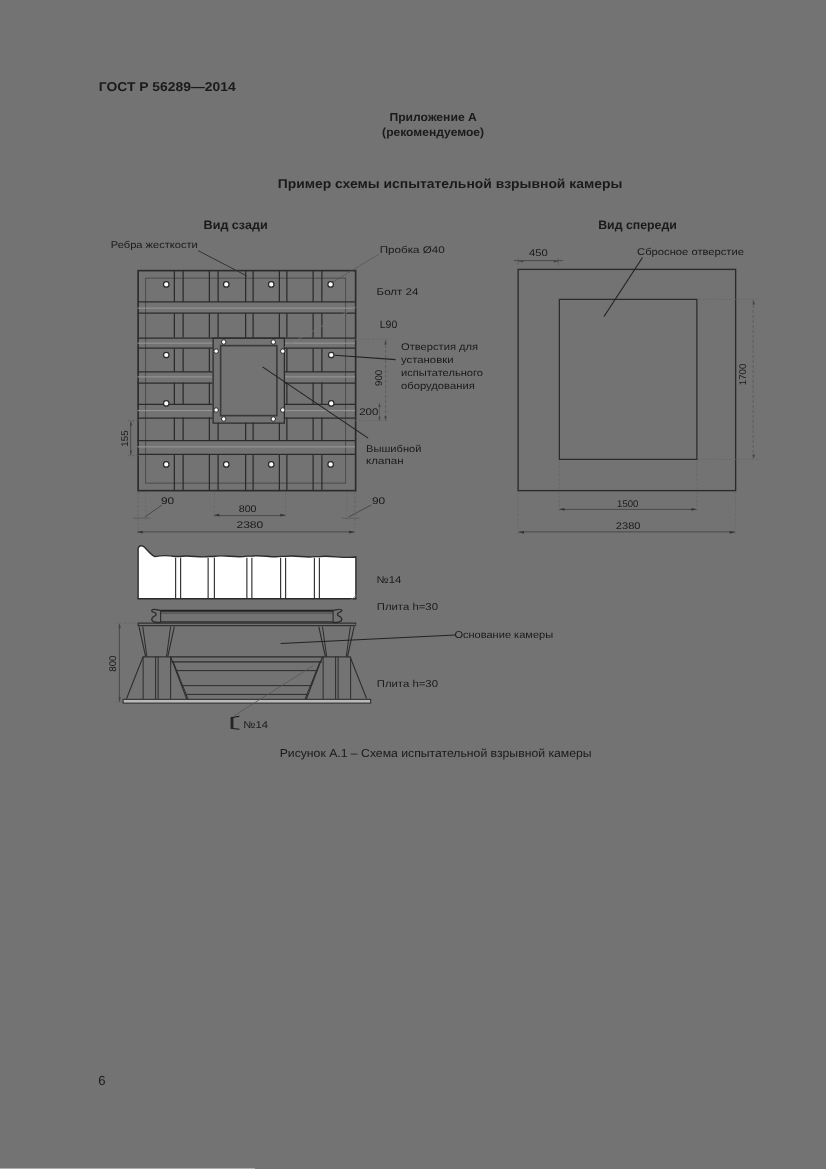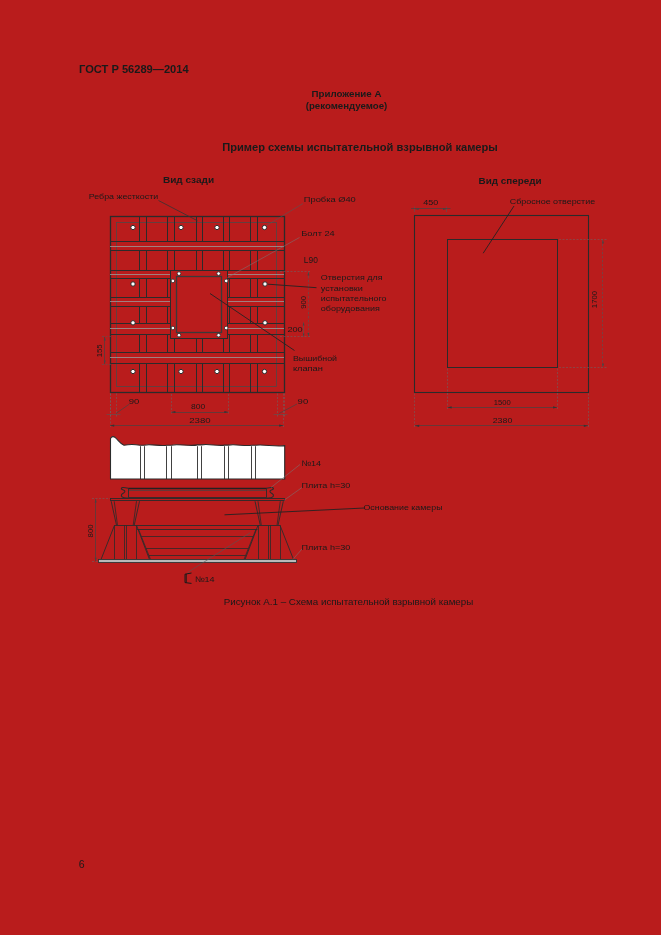--- a/index.html
+++ b/index.html
@@ -1,15 +1,15 @@
 <!DOCTYPE html>
 <html><head><meta charset="utf-8"><style>
 html,body{margin:0;padding:0;background:#ffffff;}
 *{font-family:"Liberation Sans",sans-serif;}
-.page{position:relative;width:661px;height:935px;background:#b91c1c;overflow:hidden;}
+.page{position:relative;width:661px;height:935px;background:#737373;overflow:hidden;}
 </style></head><body>
 <div class="page">
 <svg width="661" height="935" viewBox="0 0 661 935" xmlns="http://www.w3.org/2000/svg">
 
 <text x="79" y="73.2" font-size="10.2" font-weight="bold" text-anchor="start" fill="#1a1a1a" font-family="Liberation Sans, sans-serif" textLength="109.6" lengthAdjust="spacingAndGlyphs">ГОСТ Р 56289—2014</text>
 
 <text x="346.5" y="96.8" font-size="9.3" font-weight="bold" text-anchor="middle" fill="#1a1a1a" font-family="Liberation Sans, sans-serif" textLength="69.9" lengthAdjust="spacingAndGlyphs">Приложение А</text>
 
 <text x="346.5" y="108.9" font-size="9.3" font-weight="bold" text-anchor="middle" fill="#1a1a1a" font-family="Liberation Sans, sans-serif" textLength="81.6" lengthAdjust="spacingAndGlyphs">(рекомендуемое)</text>
 

